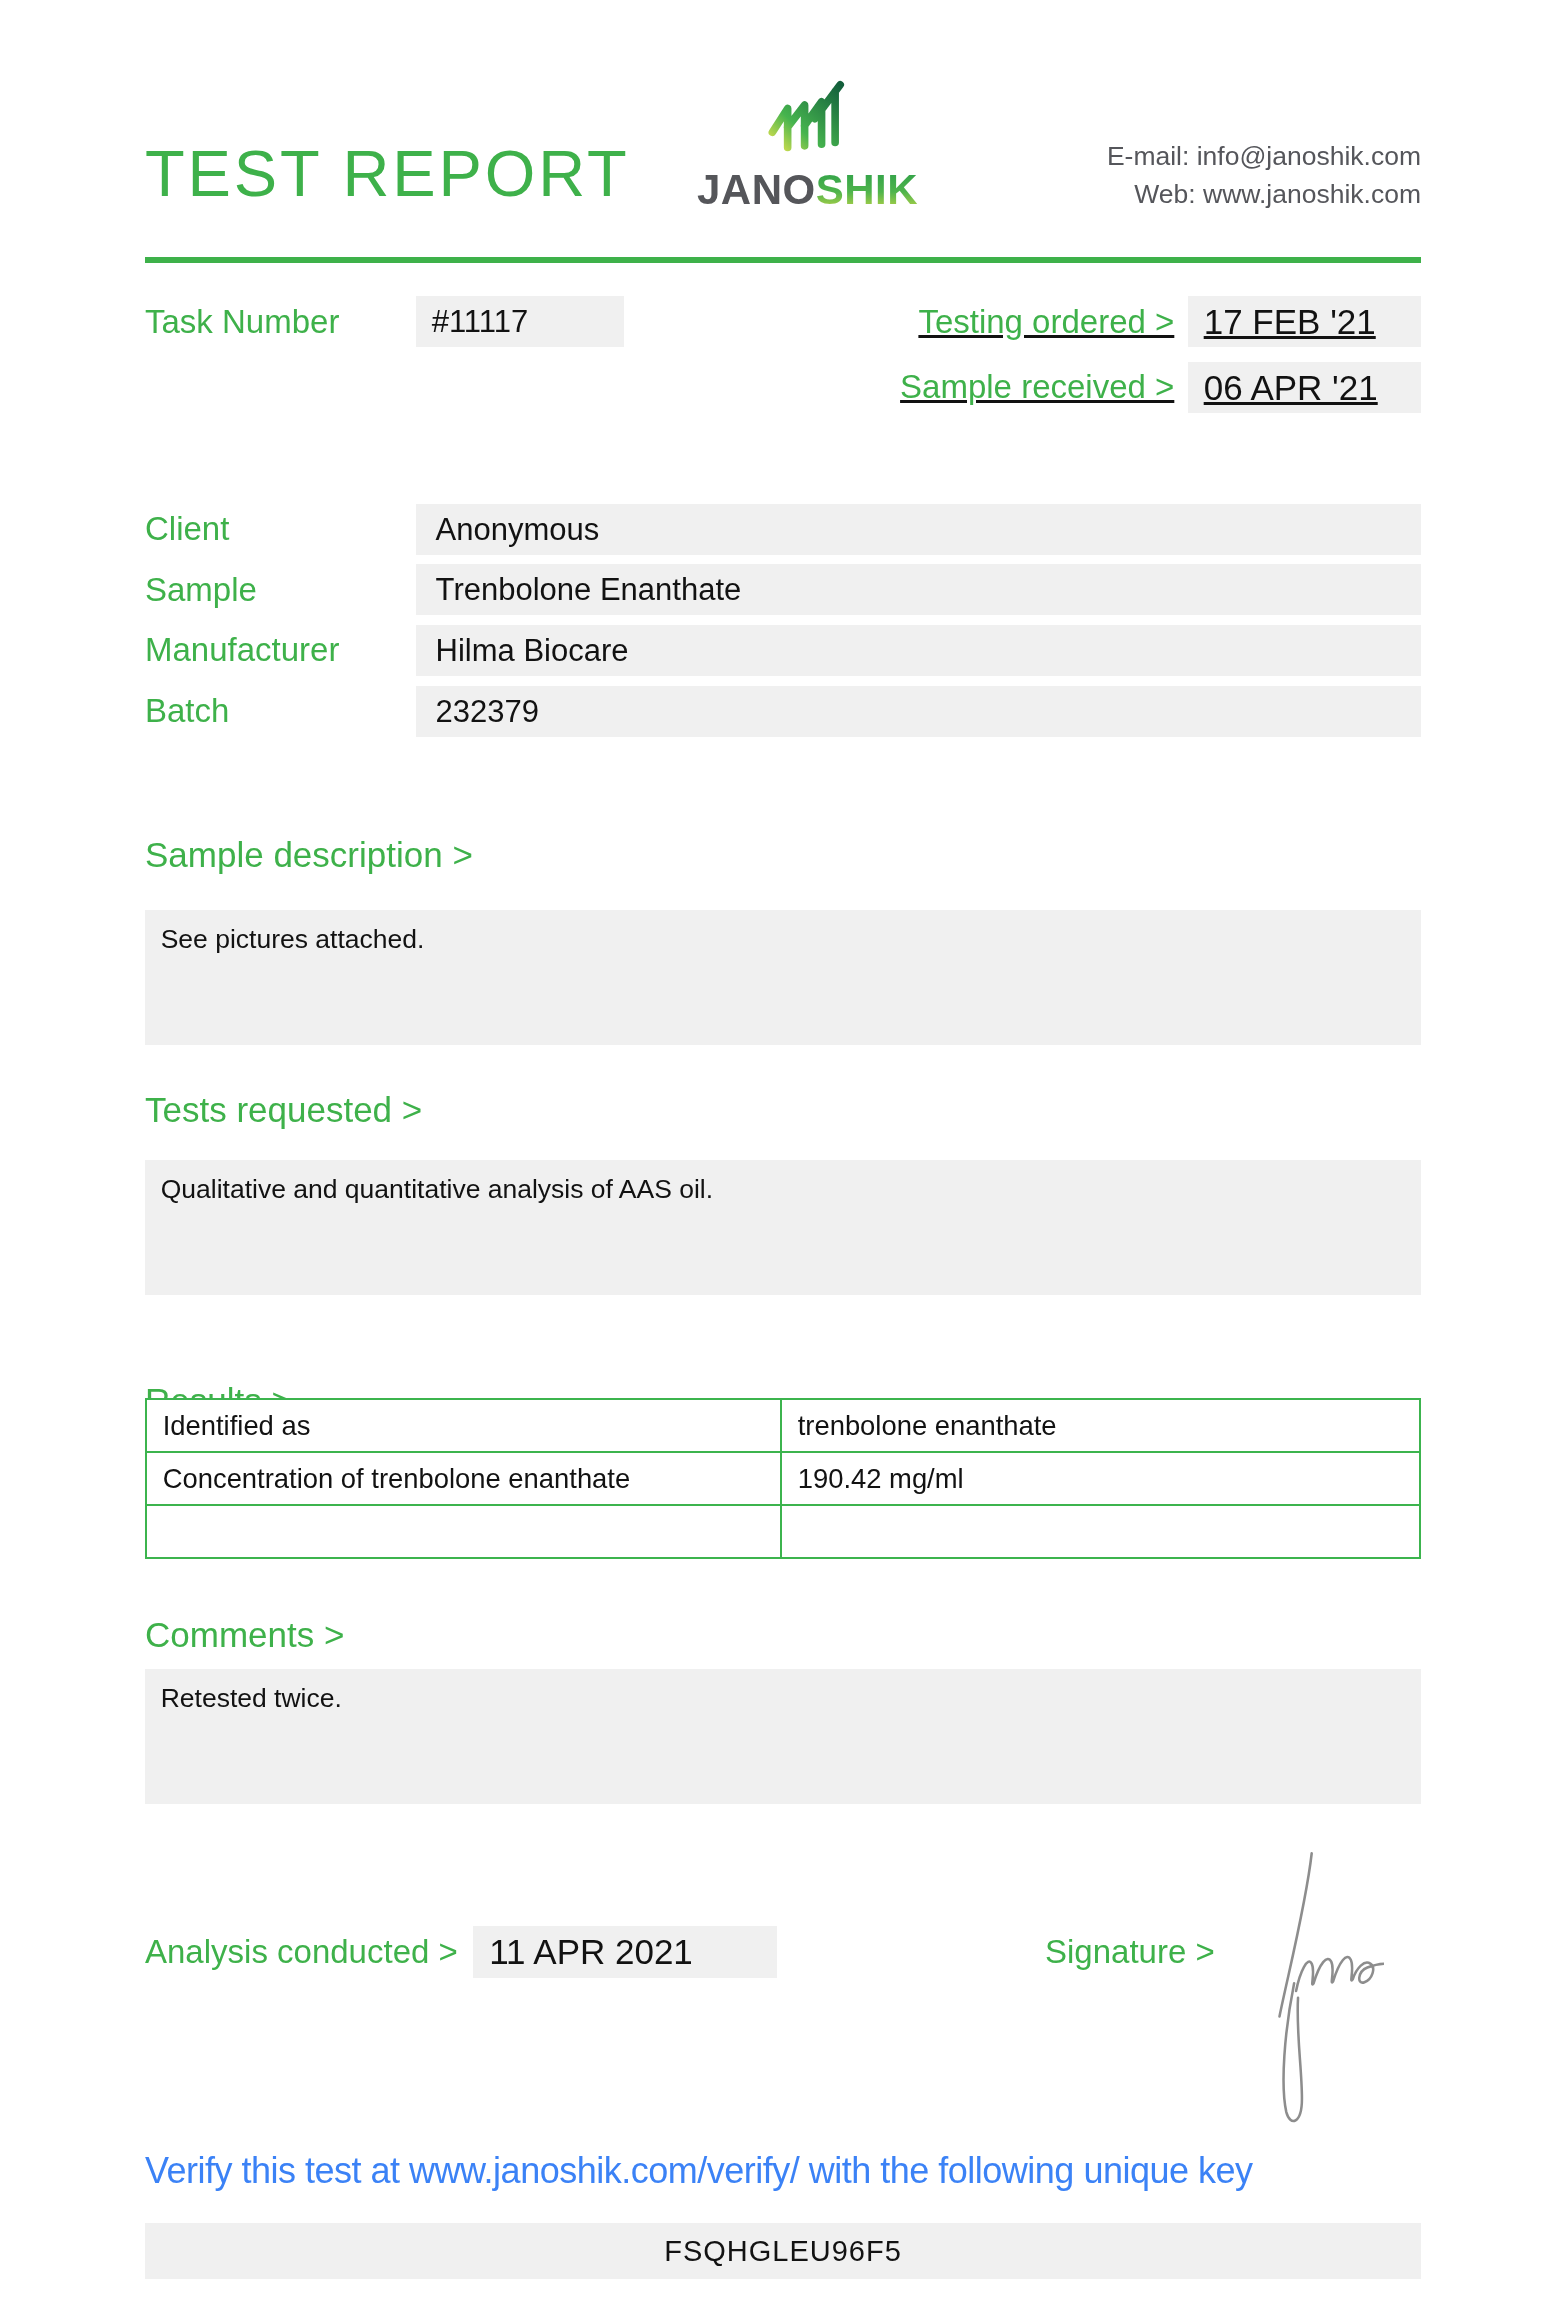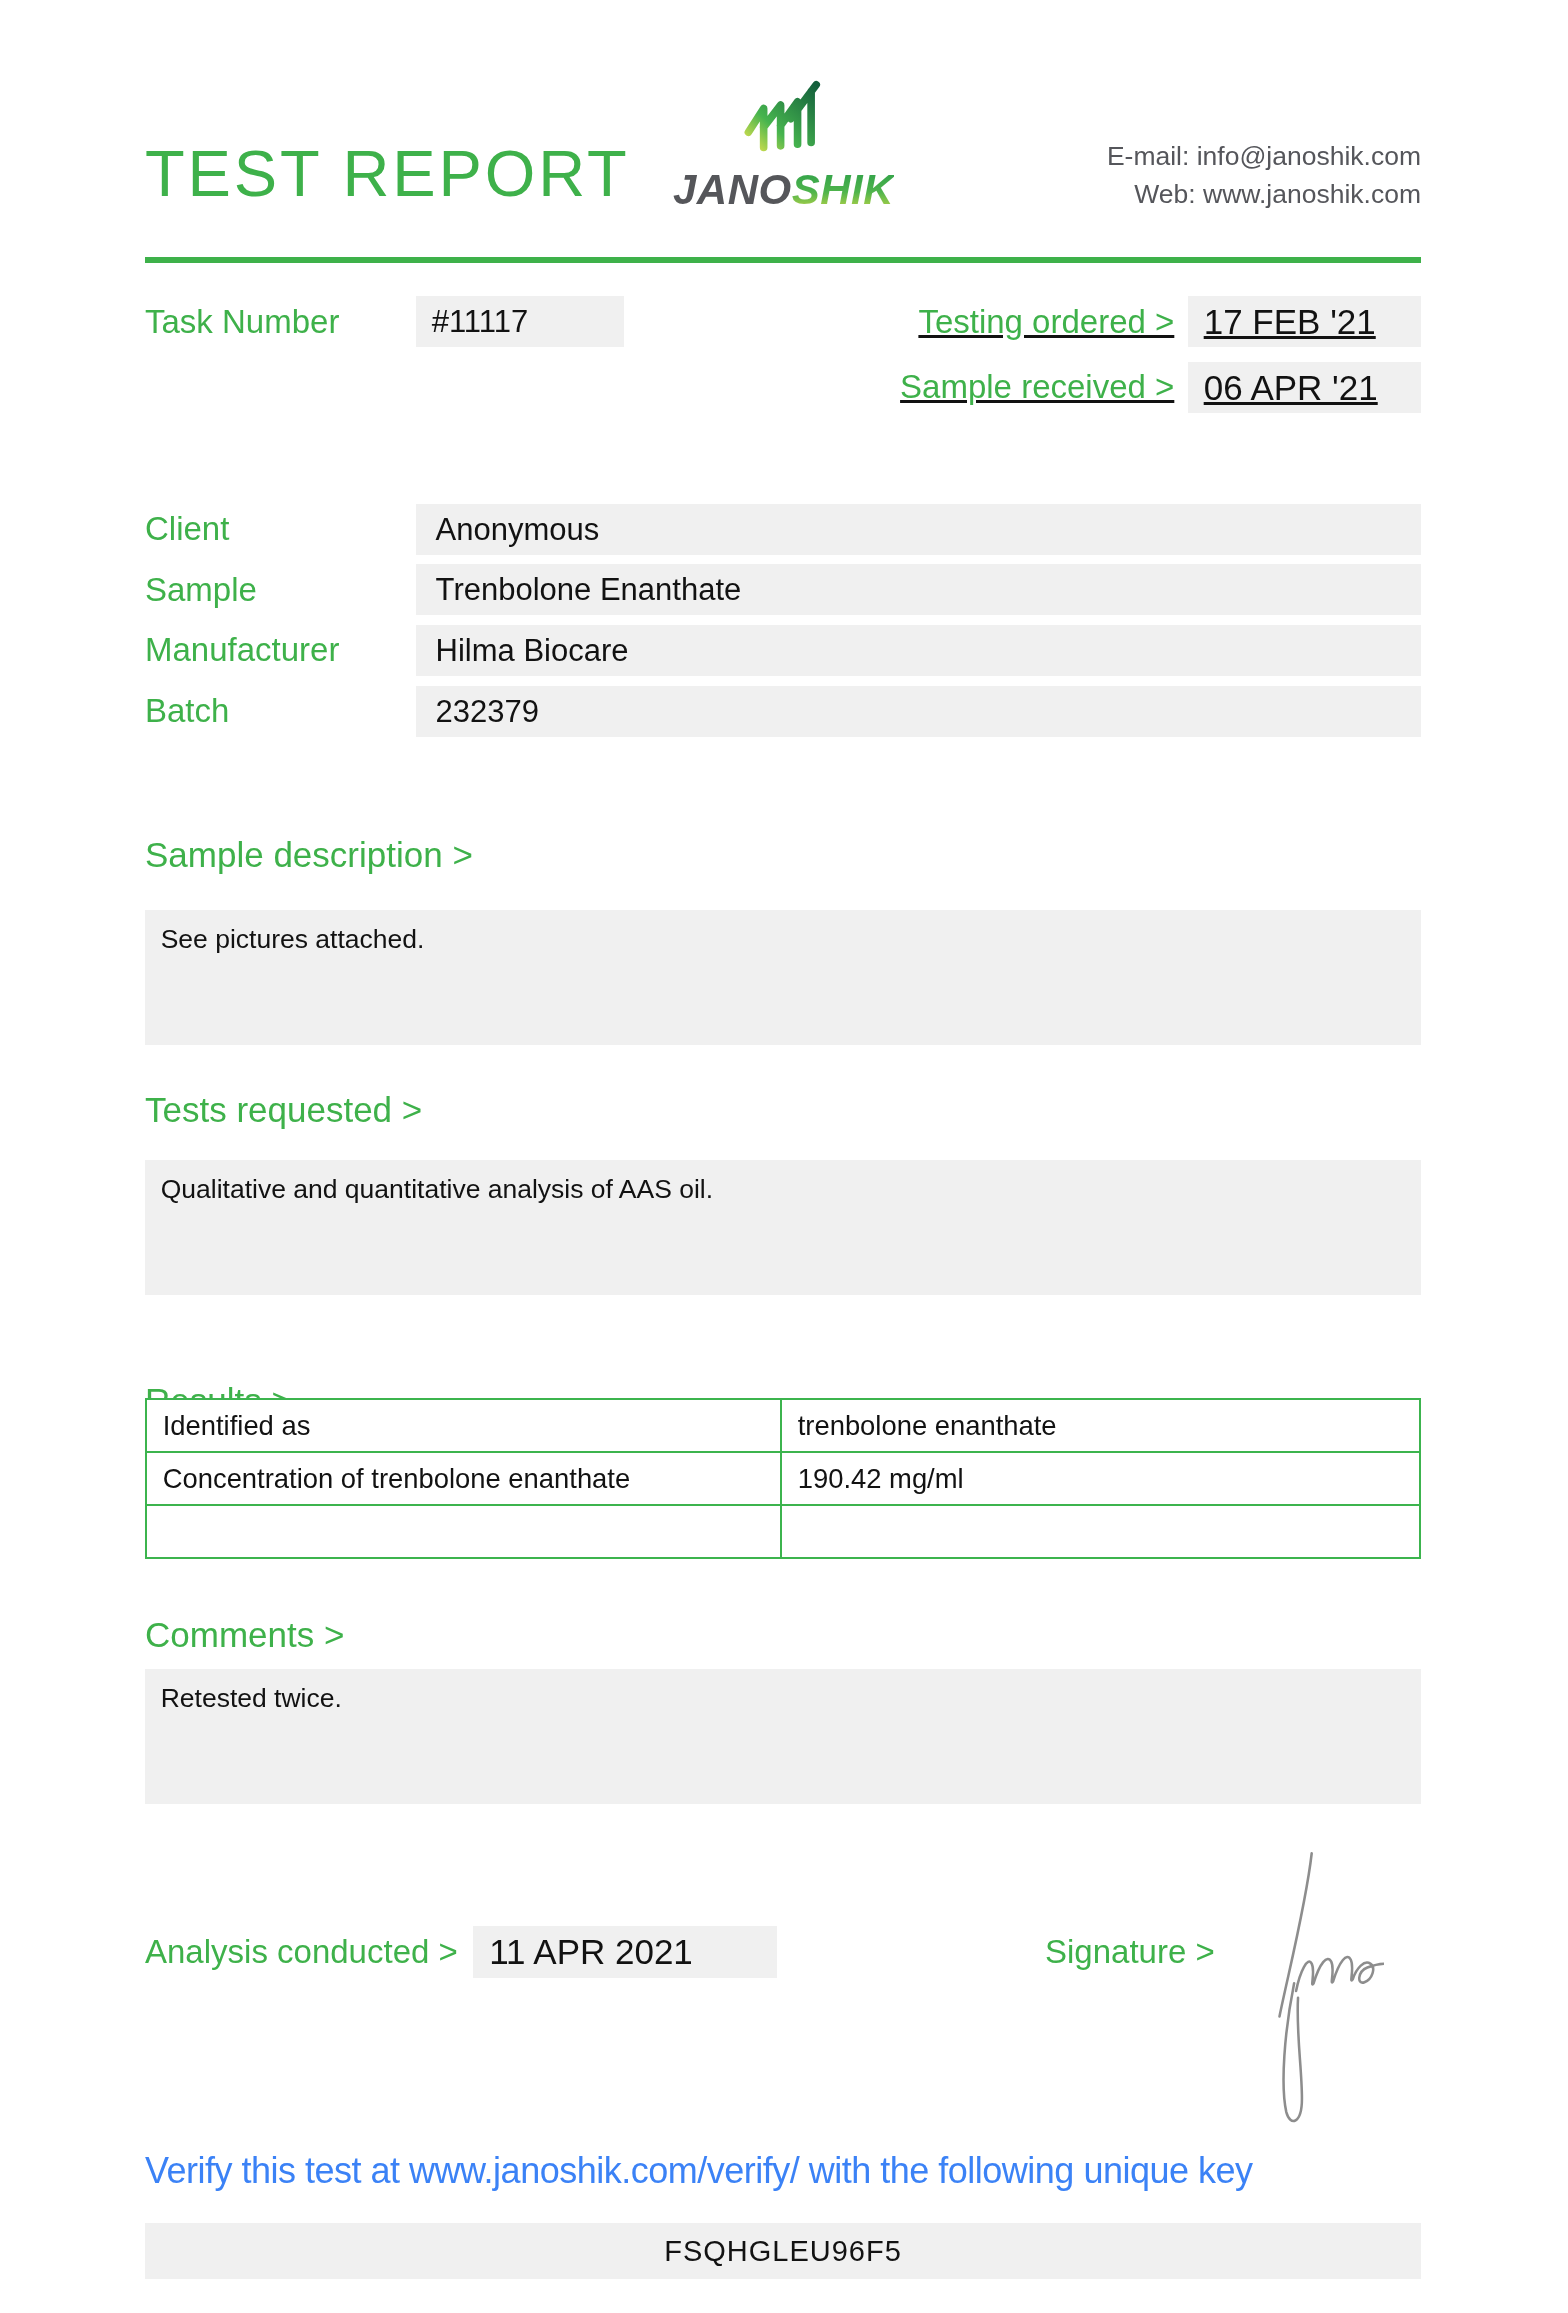--- a/index.html
+++ b/index.html
@@ -3,21 +3,21 @@
 <meta charset="utf-8">
 <style>
   * { margin:0; padding:0; box-sizing:border-box; }
   html,body { background:#ffffff; }
   body { font-family:"Liberation Sans","DejaVu Sans",sans-serif; color:#121212; }
   .page { position:relative; width:1568px; height:2313px; background:#ffffff; overflow:hidden; }
 
   
   .title { position:absolute; left:145px; top:141px; font-size:65px; line-height:1;
            letter-spacing:2.9px; color:#3eb14a; white-space:nowrap; }
-  .logo  { position:absolute; left:671px; top:78px; width:225px; text-align:center;font-style:italic; }
+  .logo  { position:absolute; left:695px; top:78px; width:225px; text-align:center; }
   .logo-icon { display:block; margin:0 auto 12.7px auto; }
   .logo-name { font-size:42px; font-weight:bold; line-height:1; letter-spacing:0.5px; white-space:nowrap; }
   .logo-name .dark { color:#55565a; }
   .logo-name .grad { background:linear-gradient(180deg,#2d9f49 5%,#4fb44c 55%,#c8d847 100%);
                      -webkit-background-clip:text; background-clip:text; color:transparent; }
   .contact { position:absolute; right:147px; top:137px; text-align:right;
              font-size:26.5px; line-height:38px; color:#55565b; }
   .rule { position:absolute; left:145px; right:147px; top:257px; height:5.9px; background:#3eb14a; }
 
   

